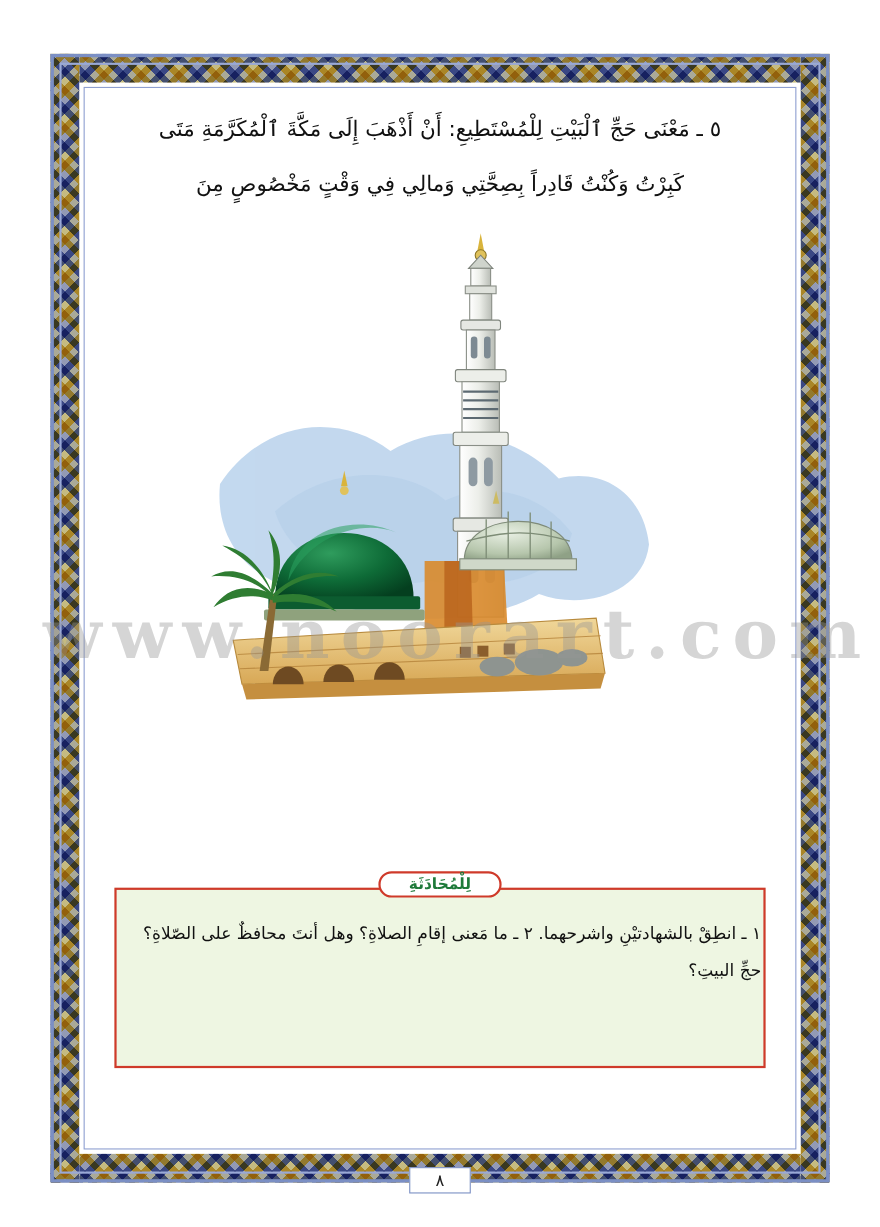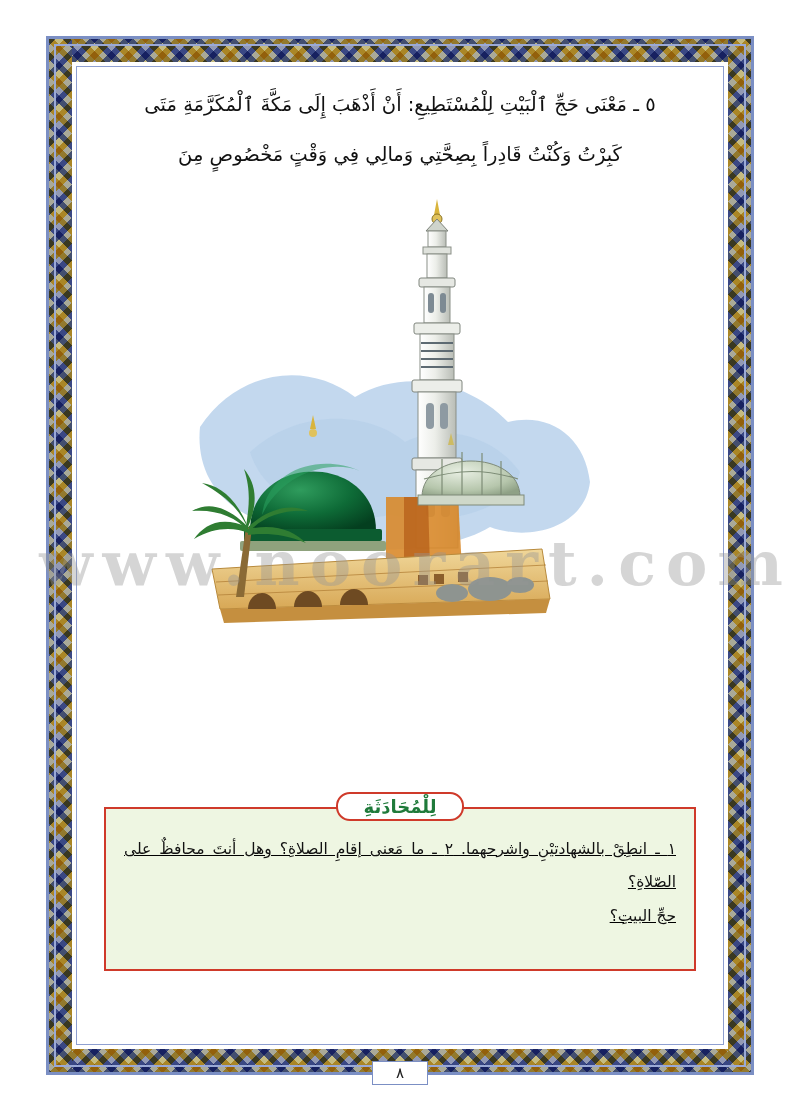--- a/index.html
+++ b/index.html
@@ -12,20 +12,21 @@
     height: 1115px;
     font-family: "DejaVu Sans", sans-serif;
     position: relative;
     overflow: hidden;
   }
 
   .page {
     position: absolute;
     inset: 0;
     background: #ffffff;
+    margin-top: 13px;
   }
 
   
   .border-frame {
     position: absolute;
     left: 46px;
     top: 36px;
     right: 46px;
     bottom: 40px;
     border: 3px solid #7b8fc4;
@@ -143,30 +144,29 @@
     text-align: center;
     z-index: 3;
   }
   .dialogue-title span {
     display: inline-block;
     background: #ffffff;
     border: 2px solid #cf3a2a;
     border-radius: 14px;
     padding: 2px 26px;
     color: #1f7a3a;
-    font-size: 18px;
+    font-size: 14px;
     font-weight: bold;
     font-family: "DejaVu Sans", sans-serif;
   }
   .dialogue-box {
     border: 2px solid #cf3a2a;
     background: #eef6e2;
-    padding: 24px 18px 16px;
+    padding: 24px 2px 16px;
     min-height: 120px;
-    text-decoration: underline;
   }
   .dialogue-text {
     font-size: 15.5px;
     line-height: 2.15;
     color: #111111;
     text-align: justify;
     text-align-last: right;
     direction: rtl;
   }
   .dialogue-text .dl { display: block; }

